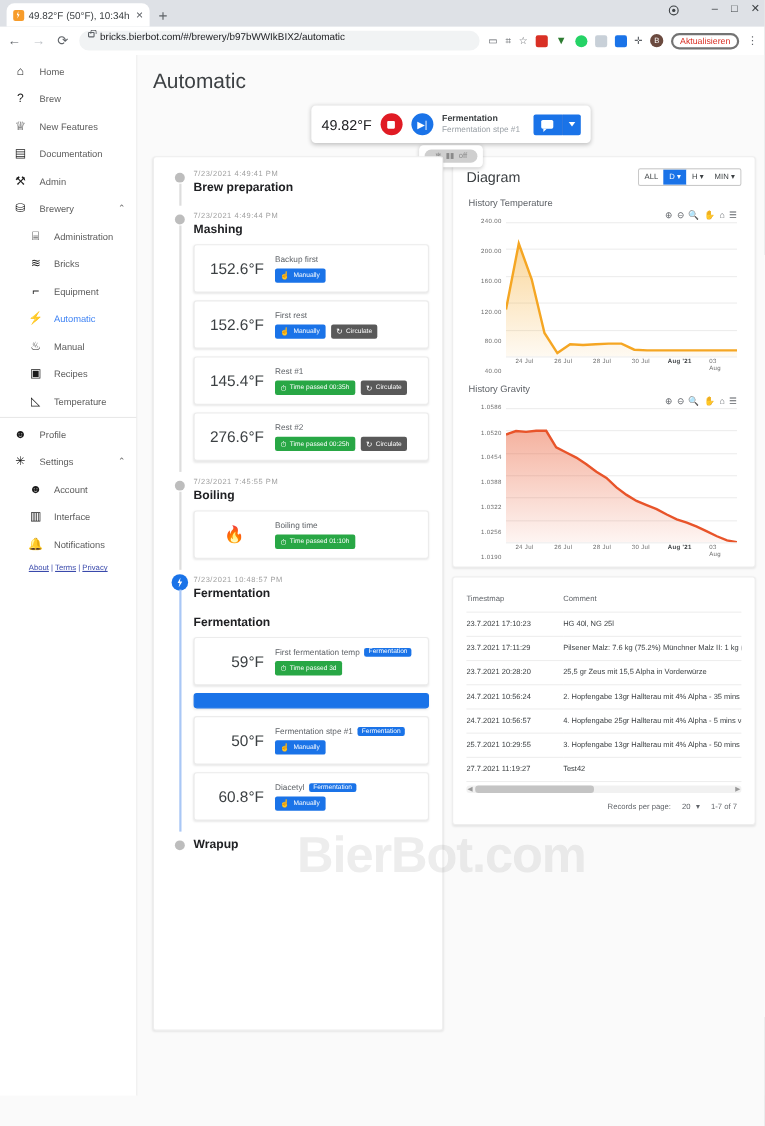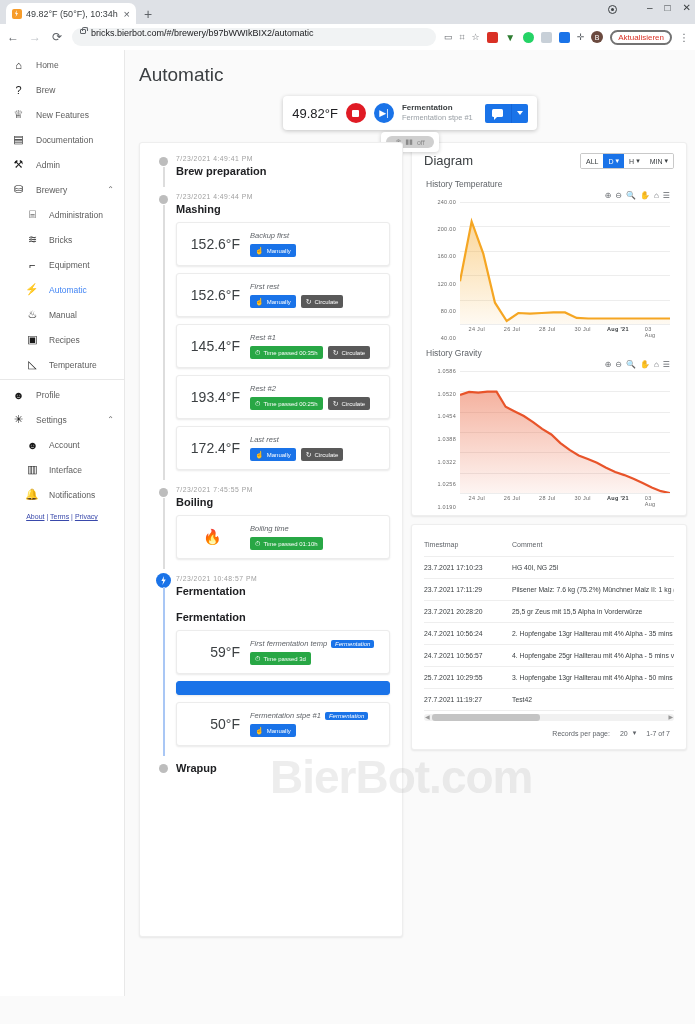--- a/index.html
+++ b/index.html
@@ -116,21 +116,21 @@
   .tl-line { position:absolute; left:11px; width:1.5px; background:#ddd; }
   .tl-time { font-size:6.8px; color:#9e9e9e; letter-spacing:.5px; }
   .tl-head { font-size:11px; font-weight:bold; color:#202124; margin-top:3px; }
   .tl-sub { font-size:11px; font-weight:bold; color:#202124; margin:14px 0 6px 0; }
 
   .step { background:#fff; border:1px solid #ececec; border-radius:3px; box-shadow:0 1px 2px rgba(0,0,0,.09);
           display:flex; align-items:center; padding:8px 9px; margin-top:7px; gap:10px; }
   .step .temp { font-size:14px; color:#3c4043; min-width:54px; text-align:right; }
   .step .flame { font-size:15px; min-width:54px; text-align:center; }
   .step-body { flex:1; }
-  .step-name { font-size:7.5px; color:#5f6368; margin-bottom:4px; display:flex; align-items:flex-end; gap:4px; flex-wrap:wrap;font-style:italic;}
+  .step-name { font-size:7.5px; color:#5f6368; margin-bottom:4px; display:flex; align-items:flex-end; gap:4px; flex-wrap:wrap;}
   .tagchip { background:#1a73e8; color:#fff; font-size:6px; padding:1px 4px; border-radius:2px; }
   .badges { display:flex; gap:5px; }
   .badge { display:flex; align-items:center; gap:3px; font-size:6px; color:#fff; padding:2.5px 5px; border-radius:2px; }
   .badge.blue { background:#1a73e8; }
   .badge.green { background:#28a745; }
   .badge.grey { background:#595959; }
   .badge .bi { font-size:7px; }
   .step.active-head { padding:0; height:14px; background:#1a73e8; border-color:#1a73e8; margin-top:7px; }
 
   
@@ -394,47 +394,29 @@
                           <span>Time passed 00:35h</span>
                         </span>
                         <span class="badge grey">
                           <span class="bi">↻</span>
                           <span>Circulate</span>
                         </span>
                       </div>
                     </div>
                   </div>
                   <div class="step">
-                    <span class="temp">193.4°F</span>
+                    <span class="temp">276.6°F</span>
                     <div class="step-body">
                       <div class="step-name">
                         <span>Rest #2</span>
                       </div>
                       <div class="badges">
                         <span class="badge green">
                           <span class="bi">⏱</span>
                           <span>Time passed 00:25h</span>
-                        </span>
-                        <span class="badge grey">
-                          <span class="bi">↻</span>
-                          <span>Circulate</span>
-                        </span>
-                      </div>
-                    </div>
-                  </div>
-                  <div class="step">
-                    <span class="temp">172.4°F</span>
-                    <div class="step-body">
-                      <div class="step-name">
-                        <span>Last rest</span>
-                      </div>
-                      <div class="badges">
-                        <span class="badge blue">
-                          <span class="bi">☝</span>
-                          <span>Manually</span>
                         </span>
                         <span class="badge grey">
                           <span class="bi">↻</span>
                           <span>Circulate</span>
                         </span>
                       </div>
                     </div>
                   </div>
                 </div>
                 <div class="tl-group" style="margin-top: 16px;">
@@ -477,20 +459,35 @@
                         </span>
                       </div>
                     </div>
                   </div>
                   <div class="step active-head"></div>
                   <div class="step">
                     <span class="temp">50°F</span>
                     <div class="step-body">
                       <div class="step-name">
                         <span>Fermentation stpe #1</span>
+                        <span class="tagchip">Fermentation</span>
+                      </div>
+                      <div class="badges">
+                        <span class="badge blue">
+                          <span class="bi">☝</span>
+                          <span>Manually</span>
+                        </span>
+                      </div>
+                    </div>
+                  </div>
+                  <div class="step">
+                    <span class="temp">60.8°F</span>
+                    <div class="step-body">
+                      <div class="step-name">
+                        <span>Diacetyl</span>
                         <span class="tagchip">Fermentation</span>
                       </div>
                       <div class="badges">
                         <span class="badge blue">
                           <span class="bi">☝</span>
                           <span>Manually</span>
                         </span>
                       </div>
                     </div>
                   </div>

